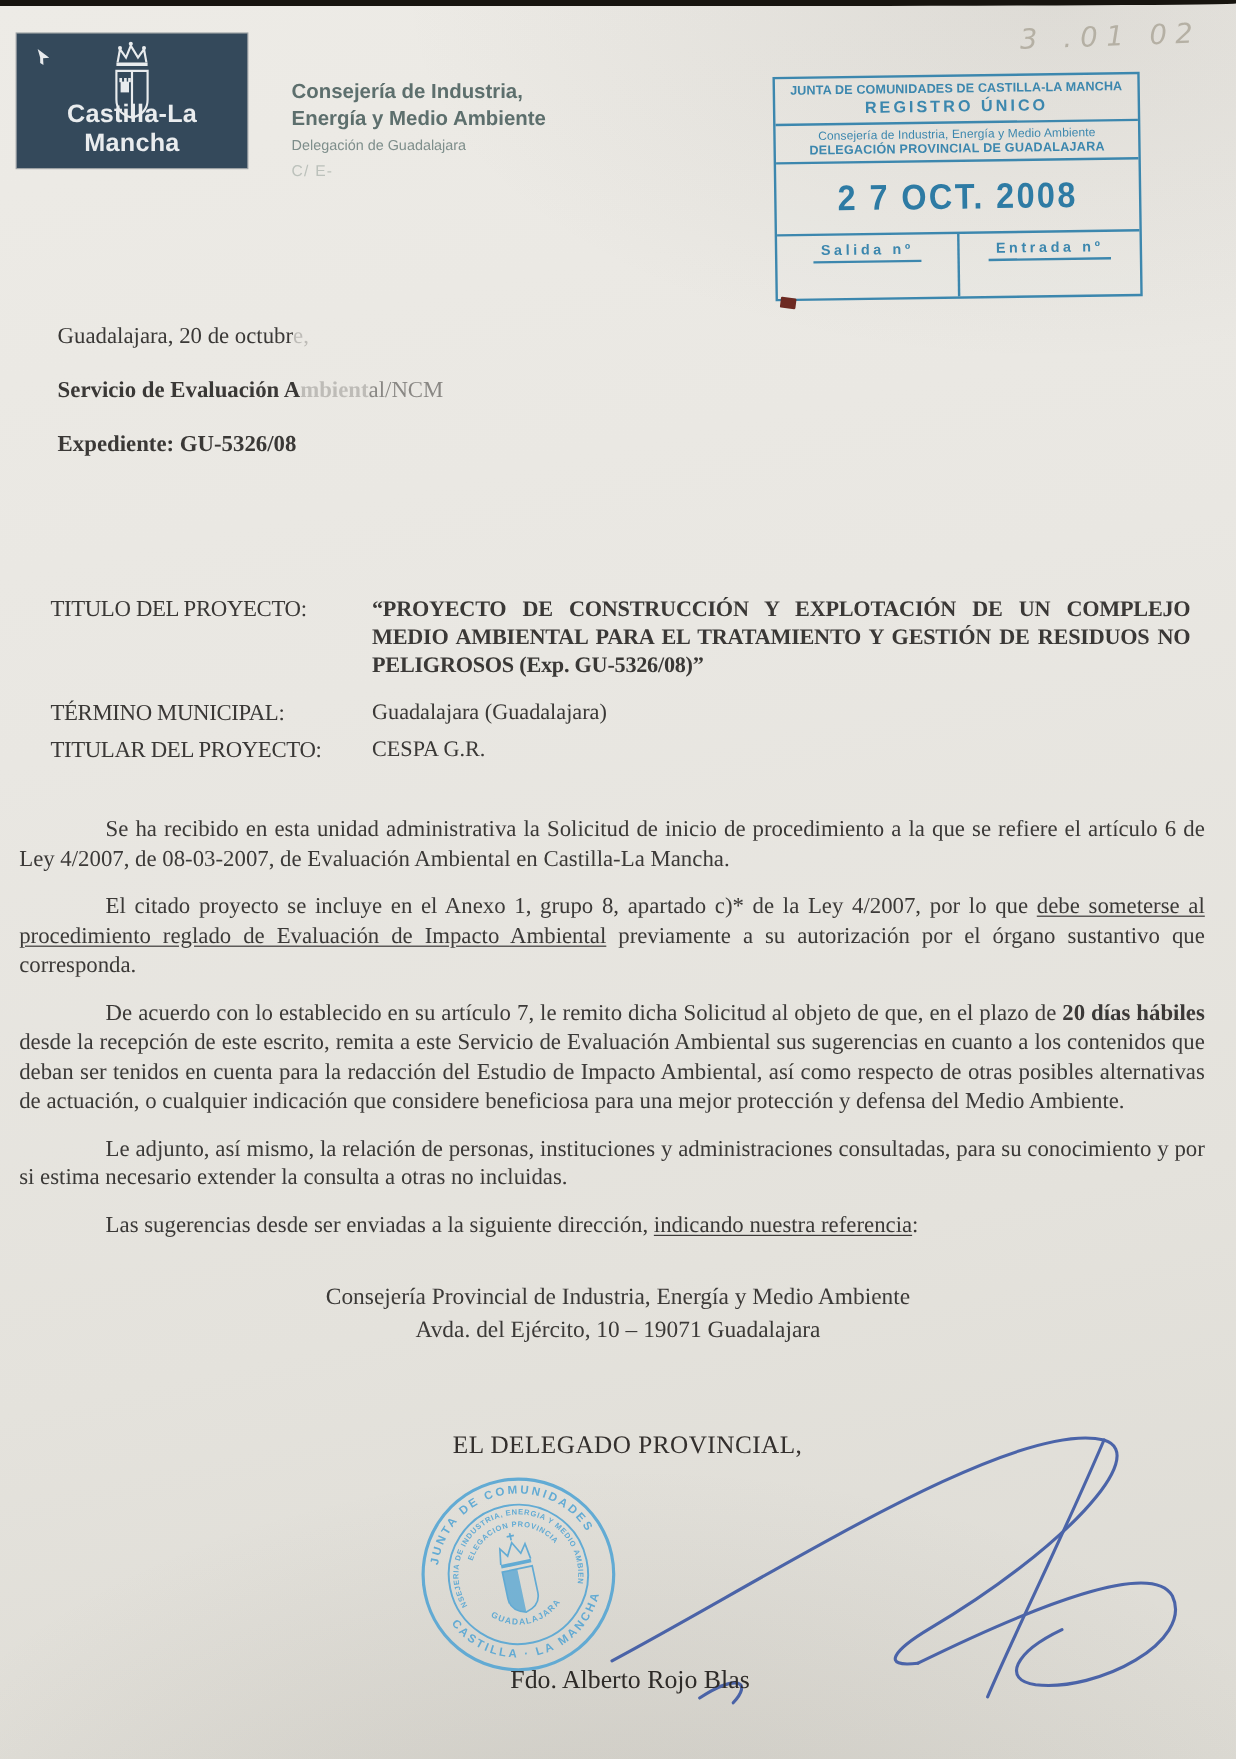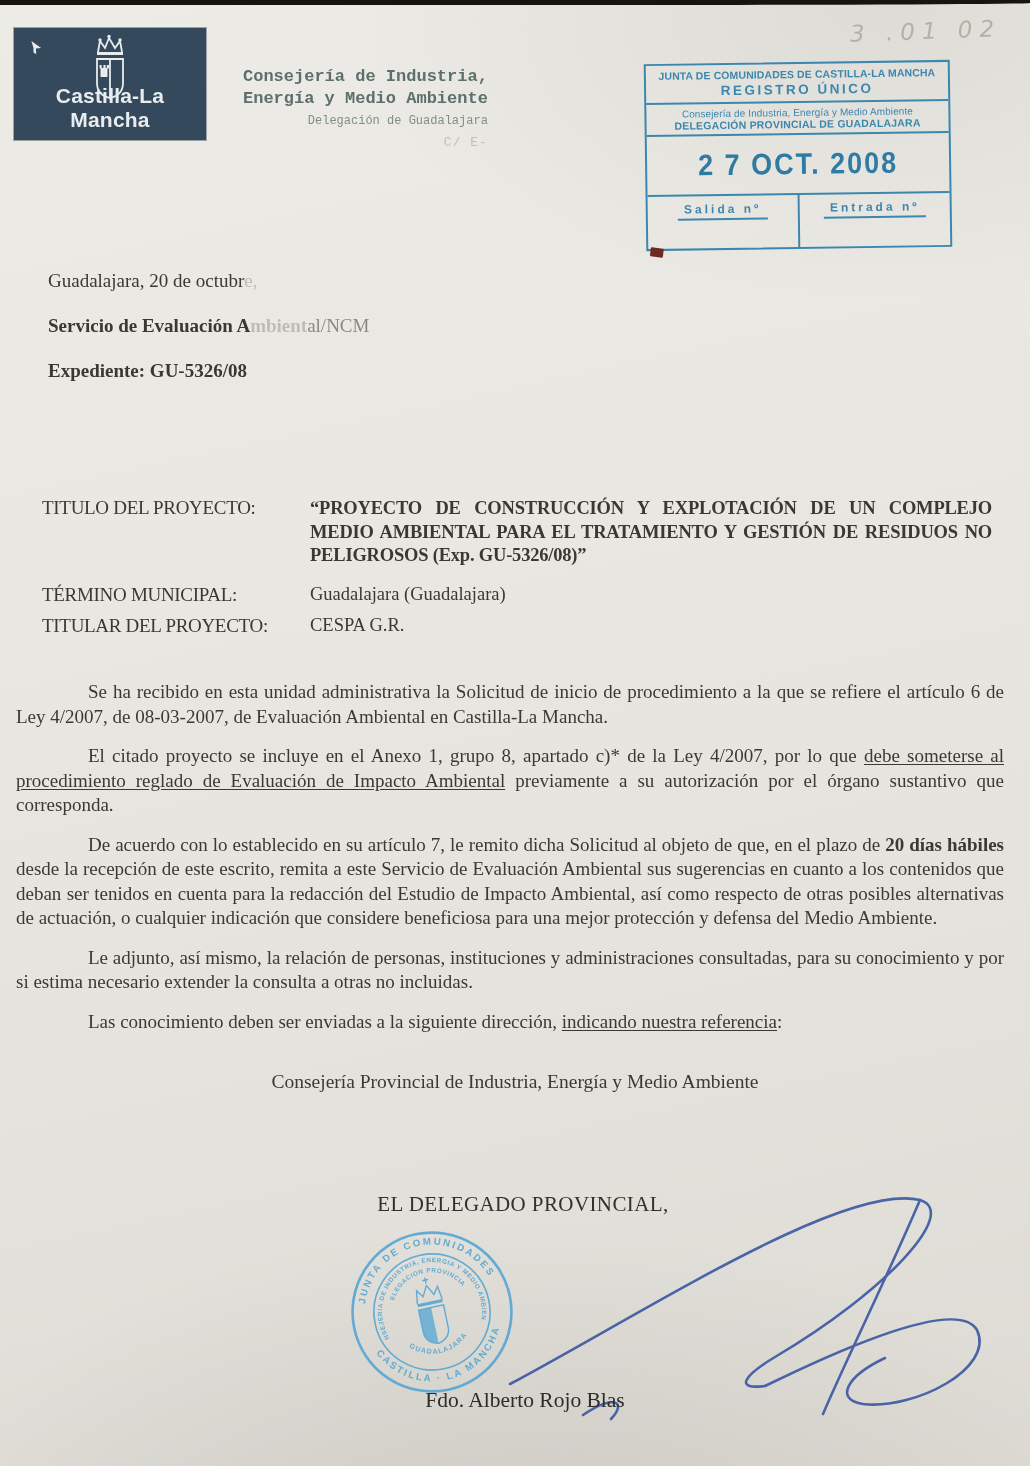--- a/index.html
+++ b/index.html
@@ -19,21 +19,21 @@
   .handwritten{position:absolute;top:18px;left:850px;font-family:"DejaVu Sans",sans-serif;font-style:italic;
     font-size:23px;color:#b5b0a4;letter-spacing:7px;transform:rotate(-2deg);}
   
   .logo-block{position:absolute;top:28px;left:14px;width:192px;height:112px;background:#34495b;
     box-shadow:0 0 0 1px rgba(40,55,70,.4);}
   .logo-arrow{position:absolute;top:12px;left:14px;}
   .logo-emblem{position:absolute;top:4px;left:50%;transform:translateX(-50%);}
   .logo-name{position:absolute;bottom:8px;width:100%;text-align:center;color:#e9ecee;
     font-family:"Liberation Sans",sans-serif;font-weight:bold;font-size:21px;letter-spacing:.2px;}
   
-  .letterhead{position:absolute;top:66px;left:243px;font-family:Liberation Mono, monospace;line-height:22px;text-align:right;}
+  .letterhead{position:absolute;top:66px;left:243px;font-family:Liberation Sans, sans-serif;line-height:22px;}
   .letterhead .b{font-weight:bold;font-size:17px;color:#5d6f6d;}
   .letterhead .r{font-size:12px;color:#7e8e8b;}
   .letterhead .f{font-size:13px;color:#bcc1bb;letter-spacing:1px;}
   
   .reg-stamp{position:absolute;top:62px;left:645px;width:302px;border:2.5px solid #3c87ae;color:#3c87ae;
     font-family:"Liberation Sans",sans-serif;transform:rotate(-0.8deg);background:rgba(255,255,255,0.04);}
   .reg-row{border-bottom:2px solid #3c87ae;text-align:center;padding:4px 4px 3px;}
   .reg-org{font-size:10.5px;font-weight:bold;letter-spacing:.1px;}
   .reg-registry{font-size:13.5px;font-weight:bold;letter-spacing:2.5px;display:inline-block;margin-top:1px;}
   .reg-dept{font-size:10px;letter-spacing:.1px;}
@@ -147,25 +147,26 @@
       <div class="proj-label">TITULAR DEL PROYECTO:</div>
       <div class="proj-value">CESPA G.R.</div>
     </div>
   </div>
 
   <div class="body-text">
     <p>Se ha recibido en esta unidad administrativa la Solicitud de inicio de procedimiento a la que se refiere el artículo 6 de Ley 4/2007, de 08-03-2007, de Evaluación Ambiental en Castilla-La Mancha.</p>
     <p><span>El citado proyecto se incluye en el Anexo 1, grupo 8, apartado c)* de la Ley 4/2007, por lo que </span><span class="u">debe someterse al procedimiento reglado de Evaluación de Impacto Ambiental</span><span> previamente a su autorización por el órgano sustantivo que corresponda.</span></p>
     <p><span>De acuerdo con lo establecido en su artículo 7, le remito dicha Solicitud al objeto de que, en el plazo de </span><span class="bold">20 días hábiles</span><span> desde la recepción de este escrito, remita a este Servicio de Evaluación Ambiental sus sugerencias en cuanto a los contenidos que deban ser tenidos en cuenta para la redacción del Estudio de Impacto Ambiental, así como respecto de otras posibles alternativas de actuación, o cualquier indicación que considere beneficiosa para una mejor protección y defensa del Medio Ambiente.</span></p>
     <p>Le adjunto, así mismo, la relación de personas, instituciones y administraciones consultadas, para su conocimiento y por si estima necesario extender la consulta a otras no incluidas.</p>
-    <p><span>Las conocimiento deben ser enviadas a la siguiente dirección, </span><span class="u">indicando nuestra referencia</span><span>:</span></p>
+    <p><span>Las sugerencias desde ser enviadas a la siguiente dirección, </span><span class="u">indicando nuestra referencia</span><span>:</span></p>
   </div>
 
   <div class="address">
     <div>Consejería Provincial de Industria, Energía y Medio Ambiente</div>
+    <div>Avda. del Ejército, 10 –  19071 Guadalajara</div>
   </div>
 
   <div class="sig-heading">EL DELEGADO PROVINCIAL,</div>
 
   <svg class="round-stamp" width="168" height="168" viewBox="0 0 165 165">
     <g stroke="#58a7d4" fill="none">
       <circle cx="82.5" cy="82.5" r="78" stroke-width="2.6"></circle>
       <circle cx="82.5" cy="82.5" r="57" stroke-width="1.6"></circle>
     </g>
     <defs>

